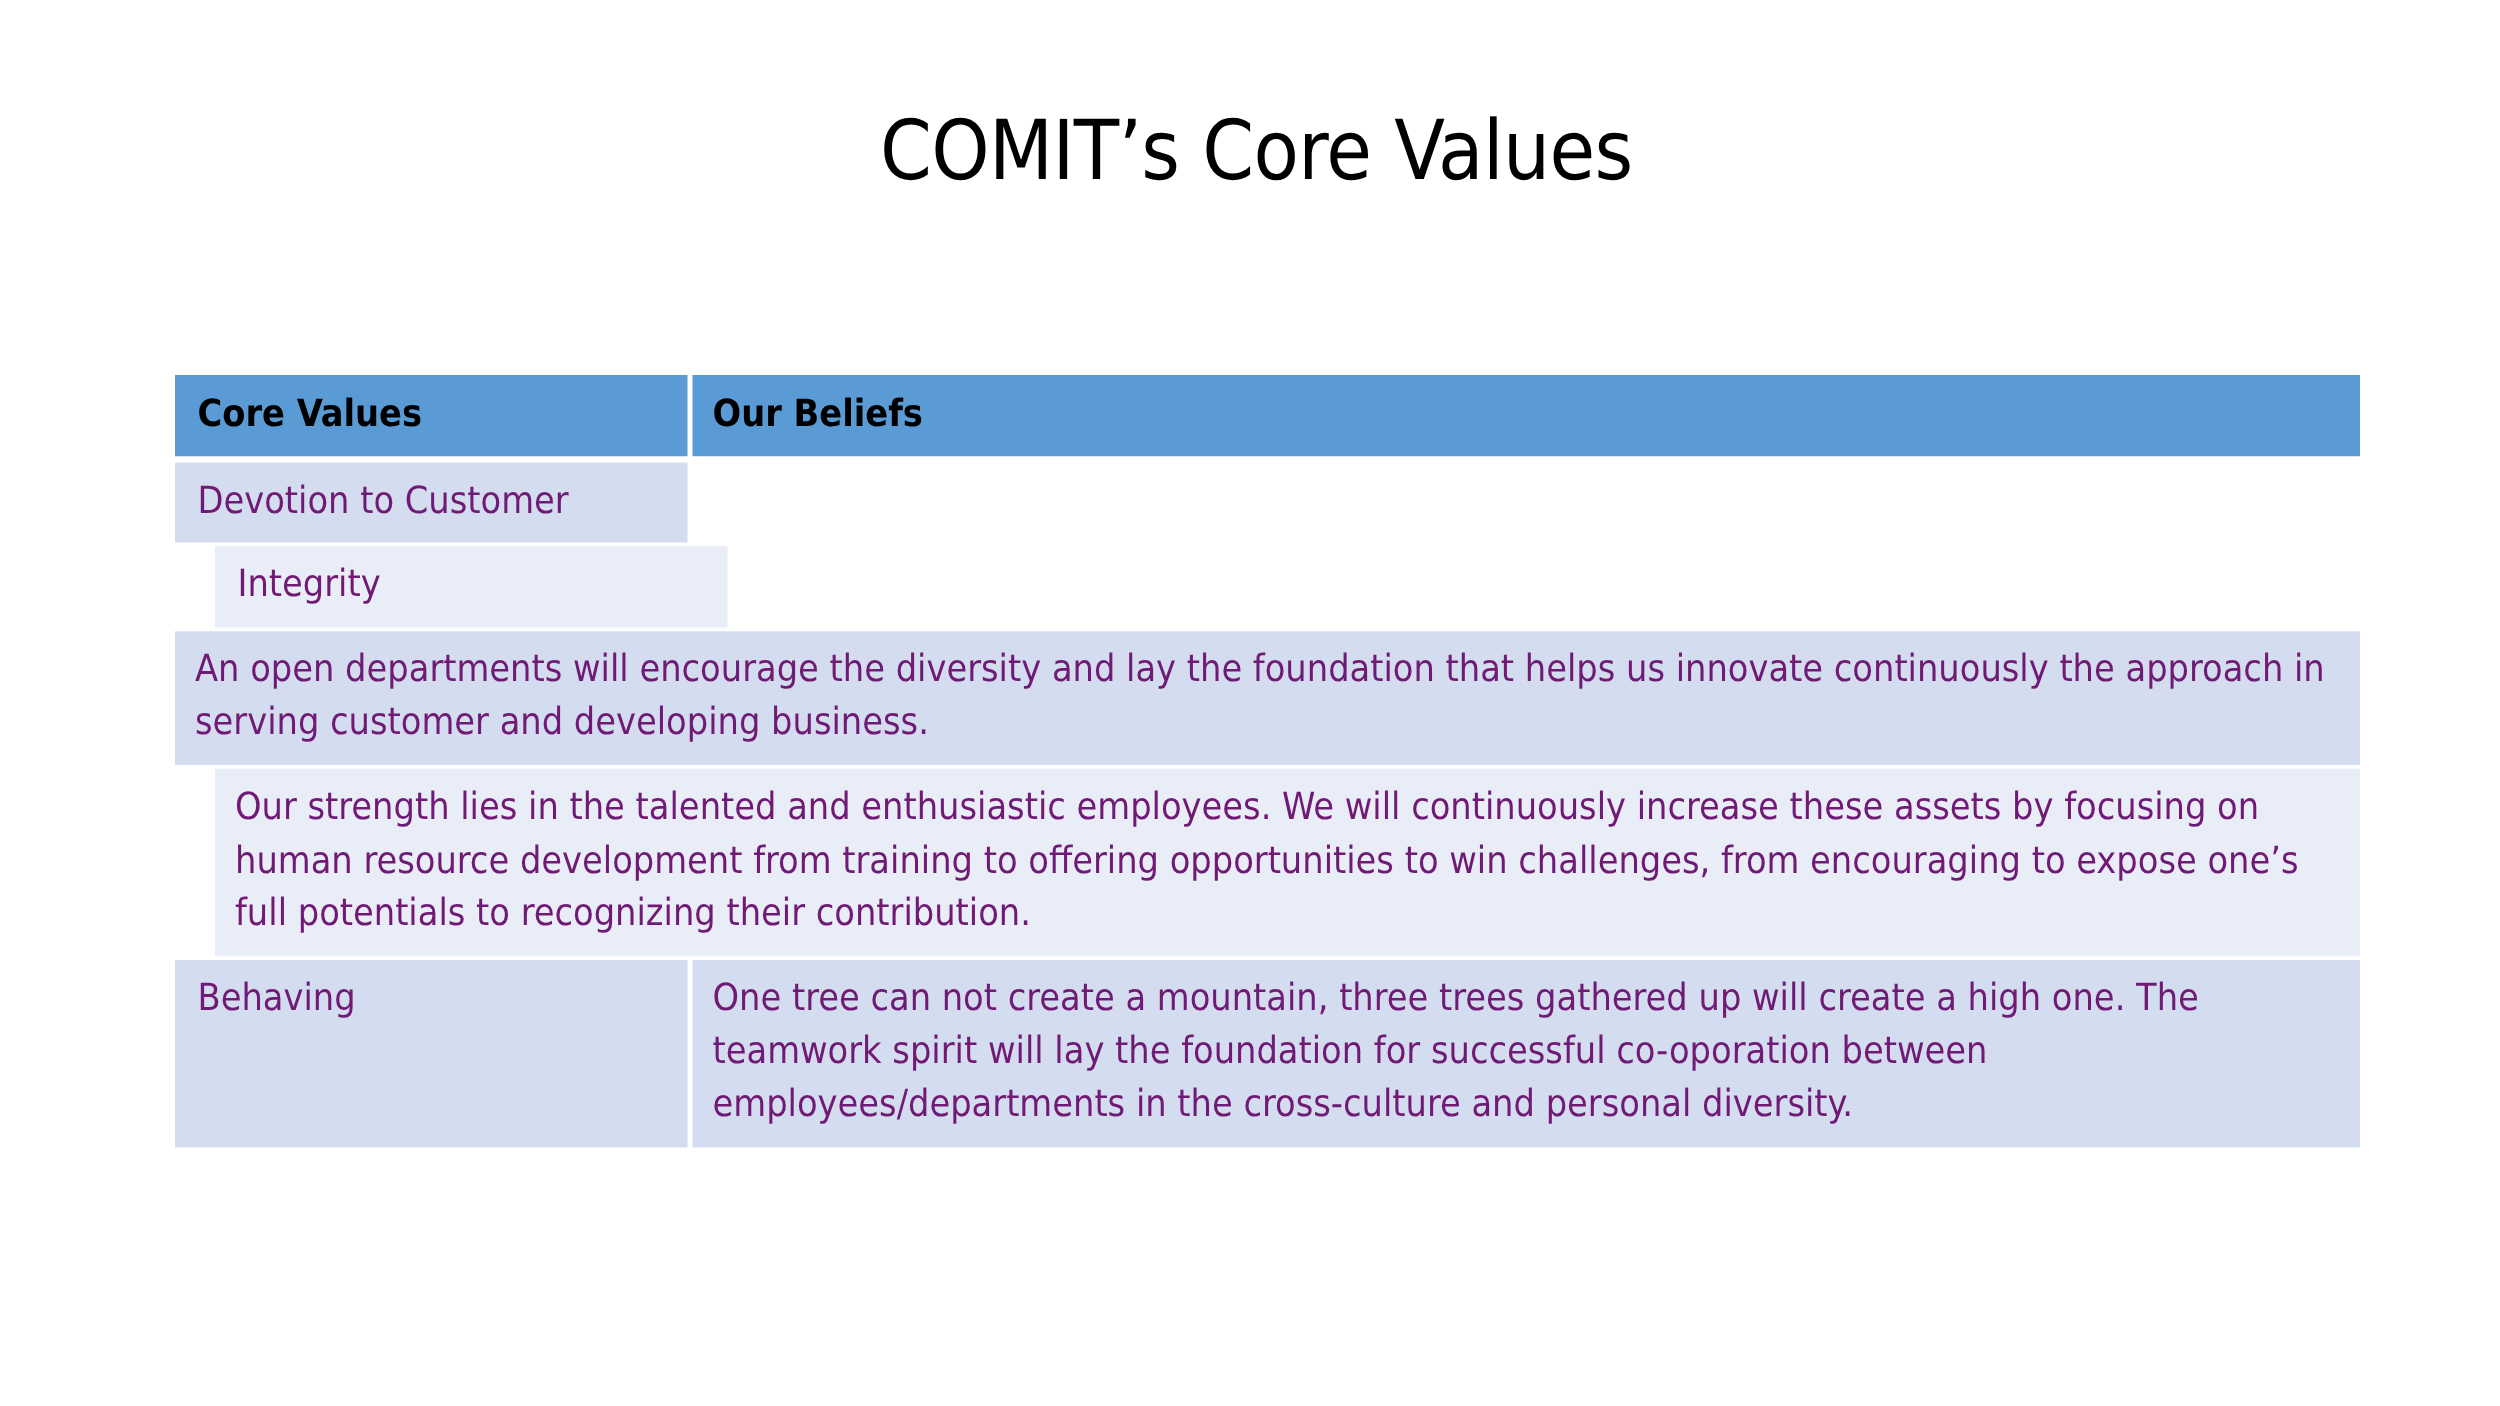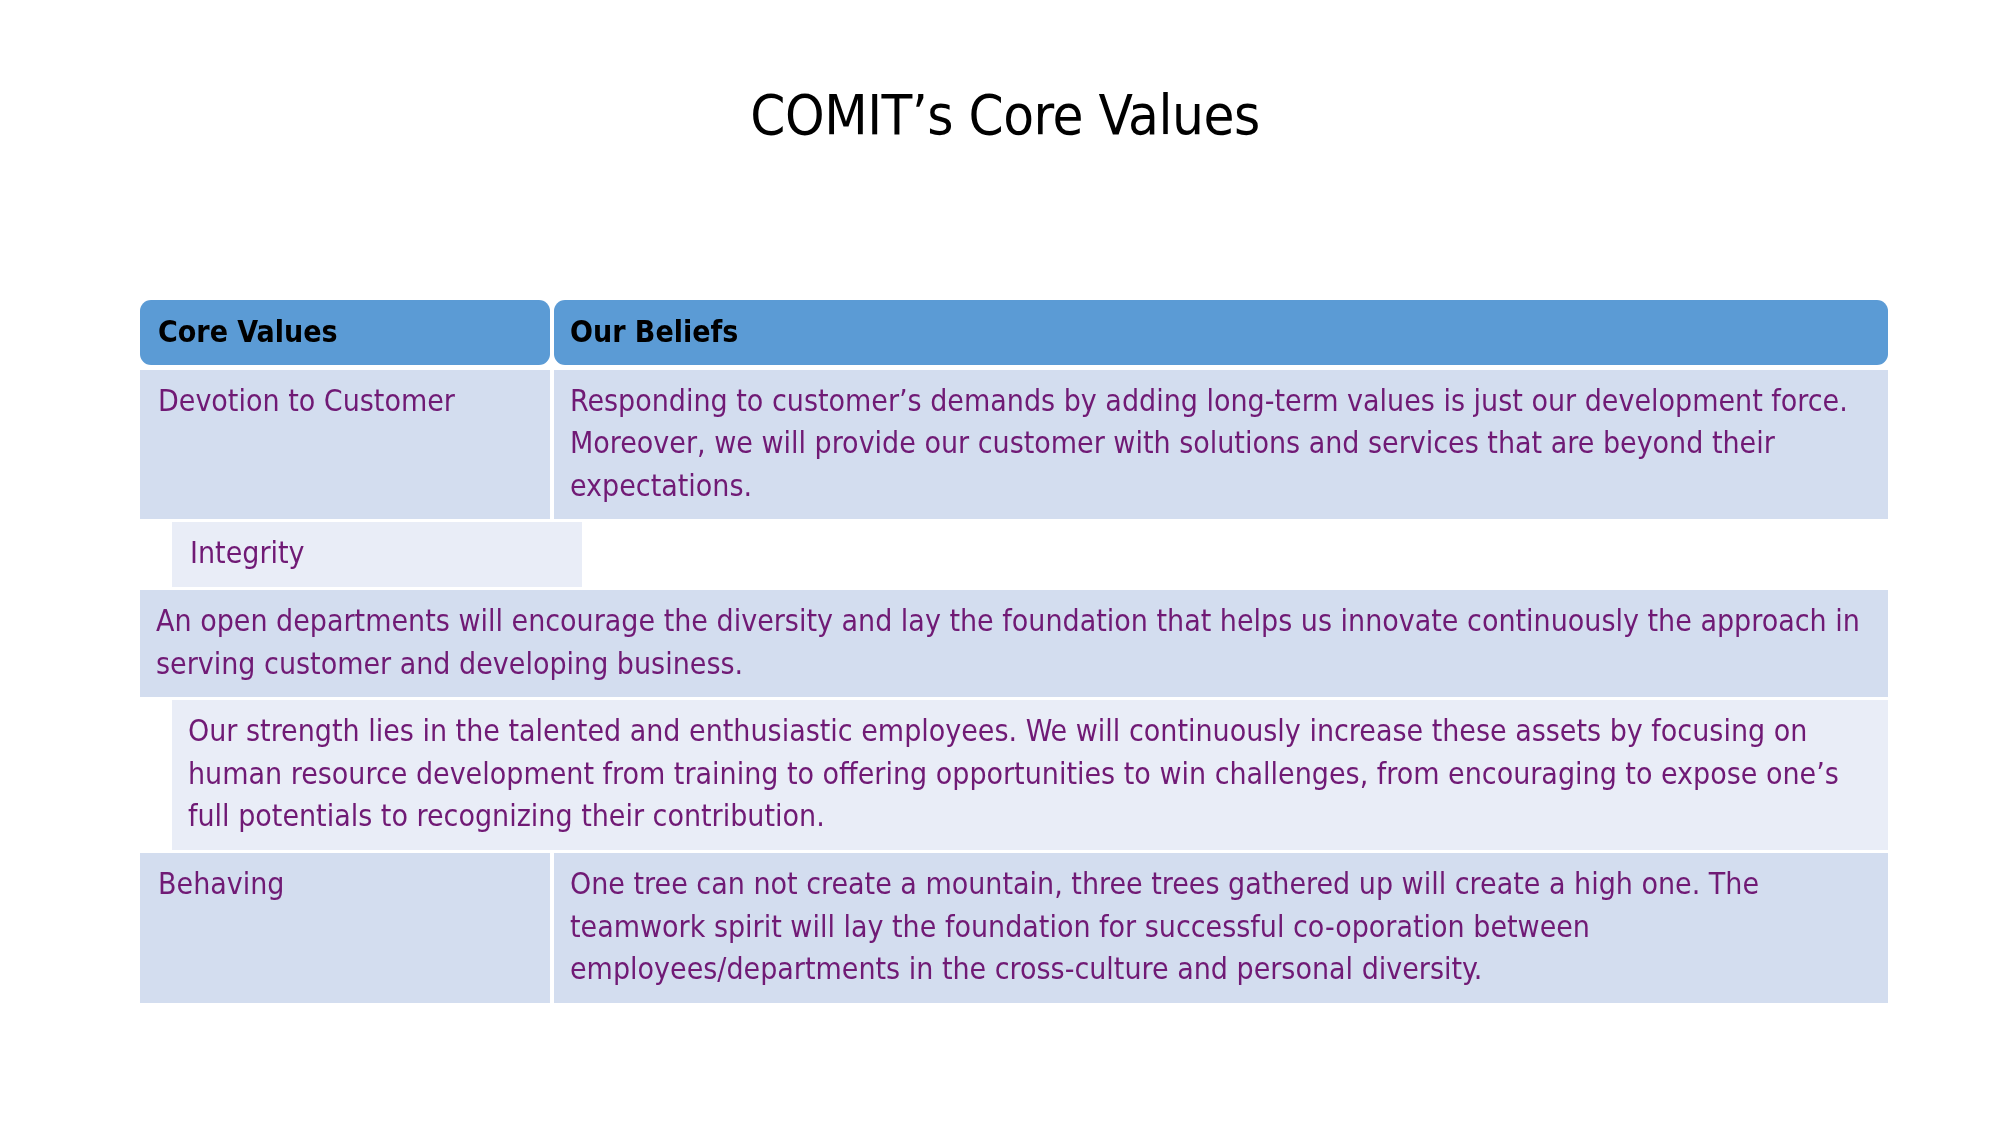--- a/index.html
+++ b/index.html
@@ -22,21 +22,21 @@
   }
 
   
   .slide-title {
     position: absolute;
     left: 160px;
     top: 86px;
     width: 1690px;
     text-align: center;
     font-family: "DejaVu Sans Condensed", "Liberation Sans Narrow", "Liberation Sans", sans-serif;
-    font-size: 56px;
+    font-size: 66px;
     font-weight: 300;
     font-stretch: condensed;
     color: #000000;
     line-height: 1.05;
     letter-spacing: -0.5px;
     white-space: nowrap;
   }
 
   
   .values-table {
@@ -76,21 +76,20 @@
   }
 
   
   .row-header .cell {
     background: #5B9BD5;
     font-weight: bold;
     font-size: 30px;
     padding-top: 11px;
     padding-bottom: 11px;
     color: #000000;
-    border-radius: 11px;
   }
   .row-header {
     margin-bottom: 5px;
   }
 
   
   .row-band-dark .cell { background: #D3DDEF; }
   .row-band-light .cell { background: #E9EDF7; margin-left: 32px; }
 
   .cell-label { }
@@ -105,21 +104,20 @@
 
   <div class="values-table">
 
     <div class="row row-header">
       <div class="cell col-left cell-label">Core Values</div>
       <div class="cell col-right cell-label">Our Beliefs</div>
     </div>
 
     <div class="row row-band-dark">
       <div class="cell col-left cell-label">Devotion to Customer</div>
-      <div class="cell col-right cell-text">Responding to customer’s demands by adding long-term values is just our development force. Moreover, we will provide our customer with solutions and services that are beyond their expectations.</div>
     </div>
 
     <div class="row row-band-light">
       <div class="cell col-left cell-label">Integrity</div>
     </div>
 
     <div class="row row-band-dark">
       <div class="cell col-right cell-text">An open departments will encourage the diversity and lay the foundation that helps us innovate continuously the approach in serving customer and developing business.</div>
     </div>
 

